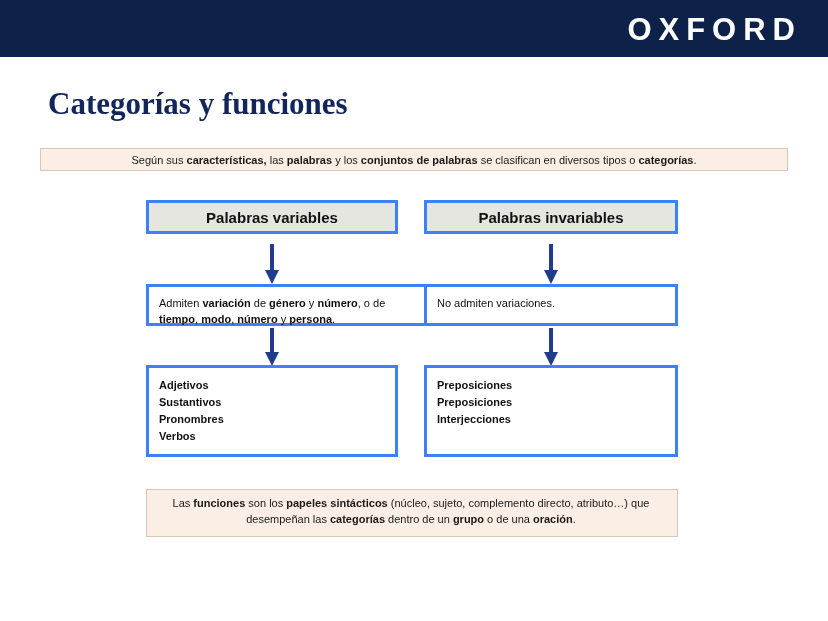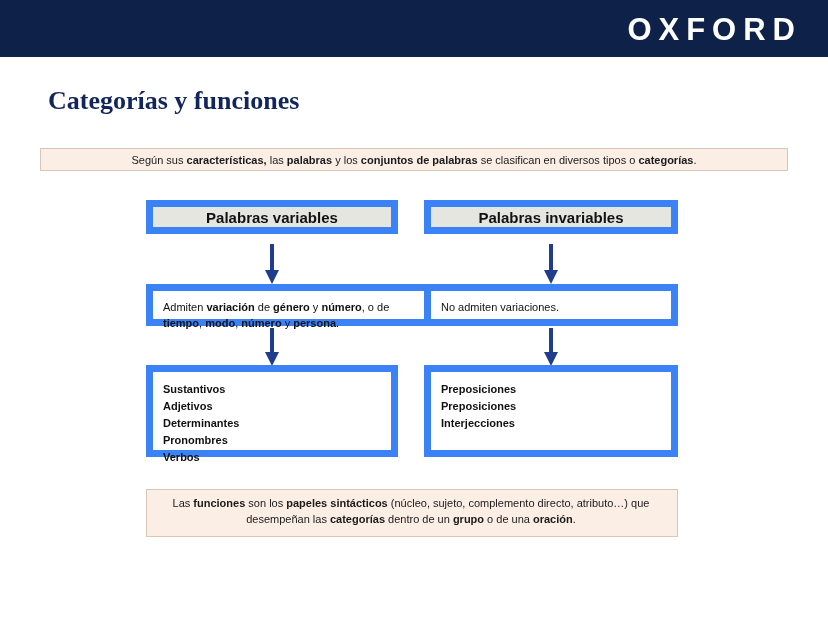--- a/index.html
+++ b/index.html
@@ -36,21 +36,21 @@
     font-family: "Liberation Sans", sans-serif;
     font-size: 31px;
     font-weight: bold;
     letter-spacing: 7px;
   }
   .page-title {
     position: absolute;
     left: 48px;
     top: 86px;
     font-family: "Liberation Serif", serif;
-    font-size: 26px;
+    font-size: 31px;
     font-weight: bold;
     color: #13265c;
   }
   .note-top {
     position: absolute;
     left: 40px;
     top: 148px;
     width: 748px;
     height: 23px;
     background: #fbeee4;
@@ -75,21 +75,21 @@
     box-sizing: border-box;
     font-size: 11px;
     color: #1a1a1a;
     padding: 6px 10px 6px 8px;
     line-height: 1.45;
     text-align: center;
   }
   .box {
     position: absolute;
     box-sizing: border-box;
-    border: 7px solid #3b82f6;
+    border: 3px solid #3b82f6;
     background: #ffffff;
   }
   .head-box {
     background: #e6e6e1;
     display: flex;
     align-items: center;
     justify-content: center;
     font-size: 15px;
     font-weight: bold;
     color: #111111;
@@ -134,23 +134,22 @@
 </svg>
 
 <div class="box text-box" style="left:146px; top:284px; width:285px; height:42px;">Admiten <b>variación</b> de <b>género</b> y <b>número</b>, o de <b>tiempo</b>, <b>modo</b>, <b>número</b> y <b>persona</b>.</div>
 
 <svg class="arrow" style="left:264px; top:328px;" height="38" viewBox="0 0 16 38">
   <line x1="8" y1="0" x2="8" y2="26" stroke="#1f3d8c" stroke-width="4"></line>
   <polygon points="1,24 15,24 8,38" fill="#1f3d8c"></polygon>
 </svg>
 
 <div class="box list-box" style="left:146px; top:365px; width:252px; height:92px;">
+    <div>Adjetivos</div>
     <div>Sustantivos</div>
-    <div>Adjetivos</div>
-    <div>Determinantes</div>
     <div>Pronombres</div>
     <div>Verbos</div>
   </div>
 
 <div class="box head-box" style="left:424px; top:200px; width:254px; height:34px;">Palabras invariables</div>
 
 <svg class="arrow" style="left:543px; top:244px;" height="40" viewBox="0 0 16 40">
   <line x1="8" y1="0" x2="8" y2="28" stroke="#1f3d8c" stroke-width="4"></line>
   <polygon points="1,26 15,26 8,40" fill="#1f3d8c"></polygon>
 </svg>

